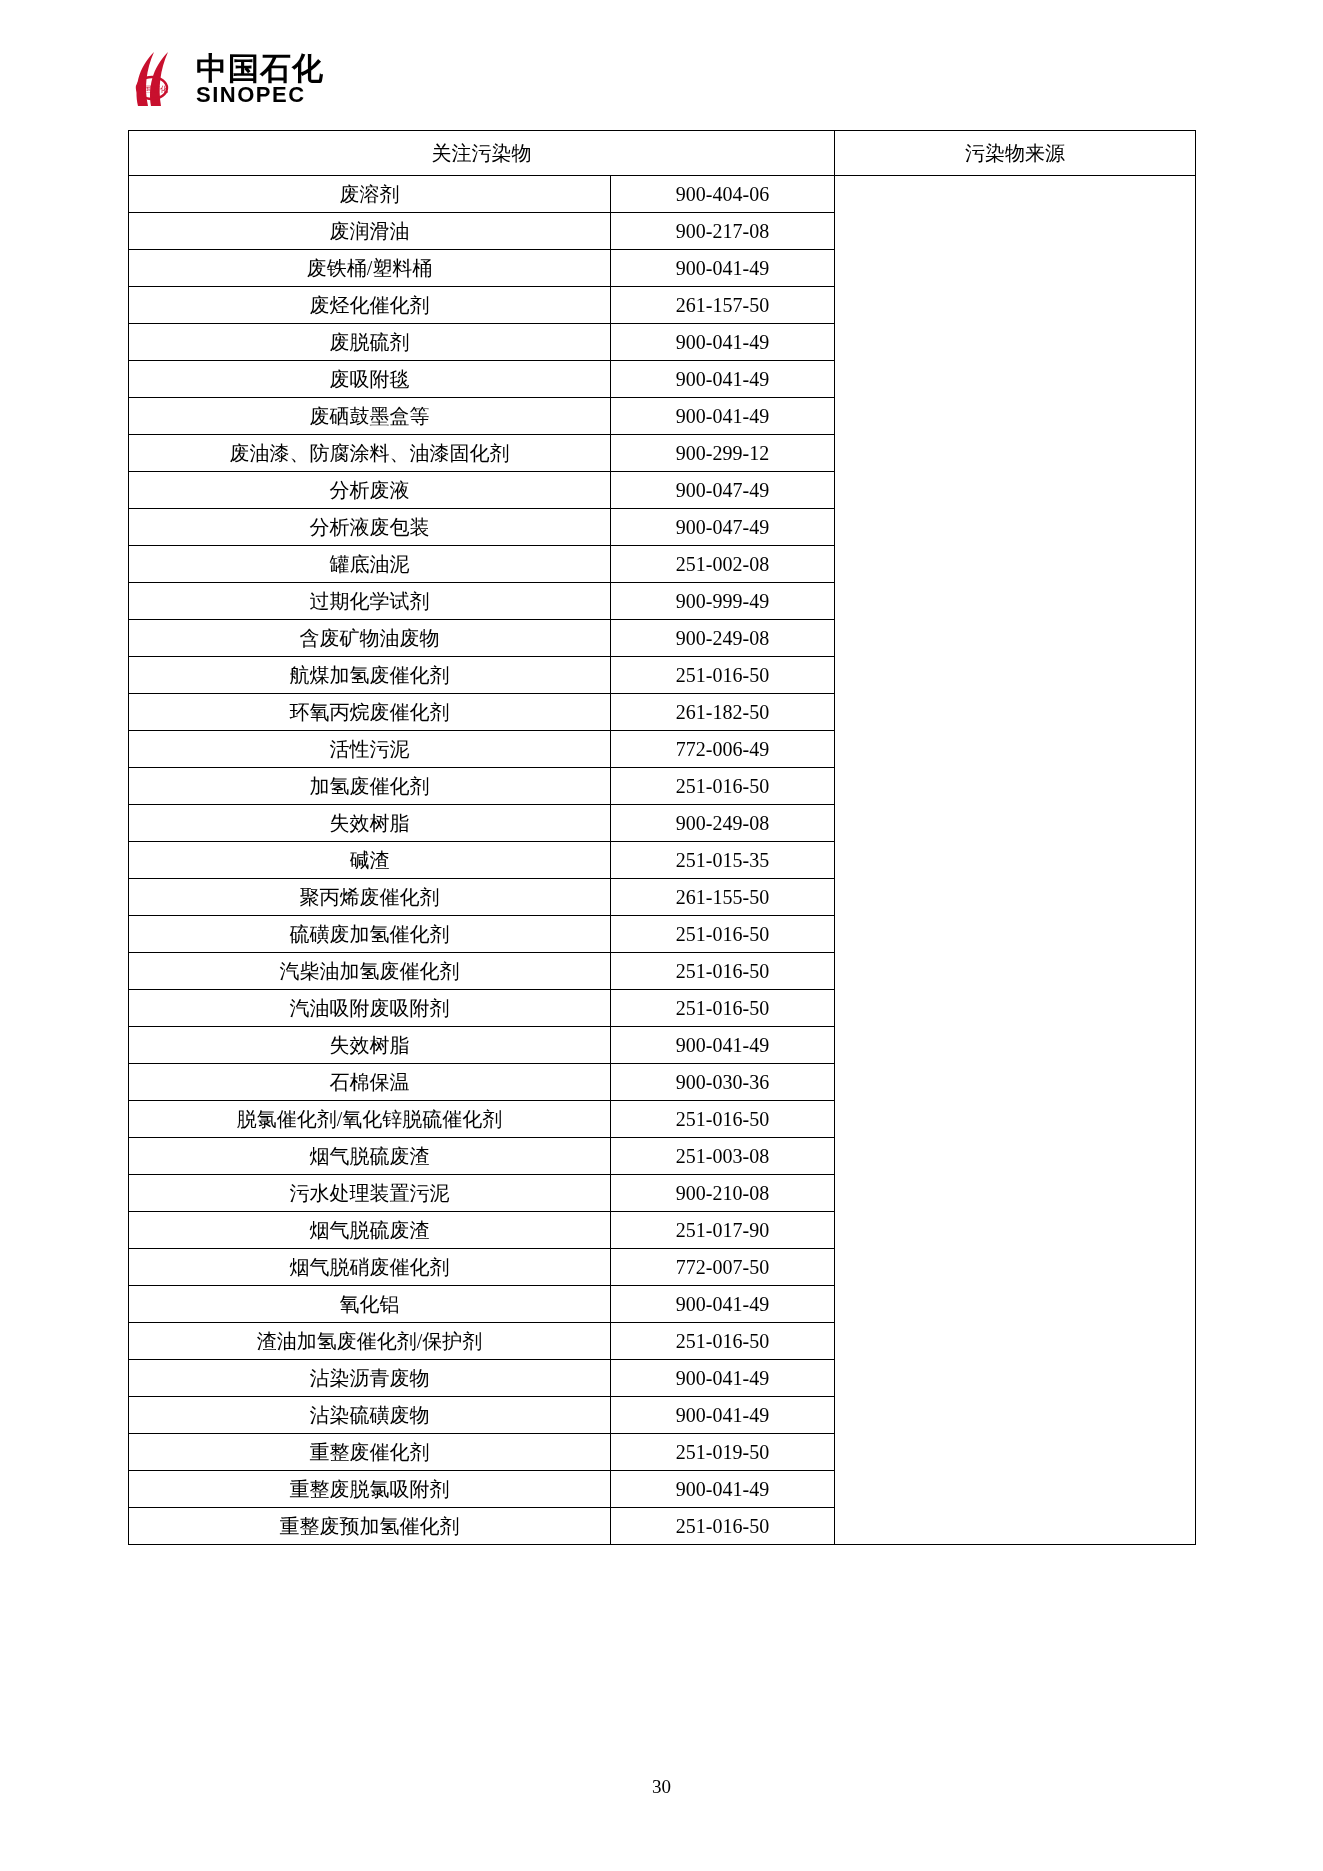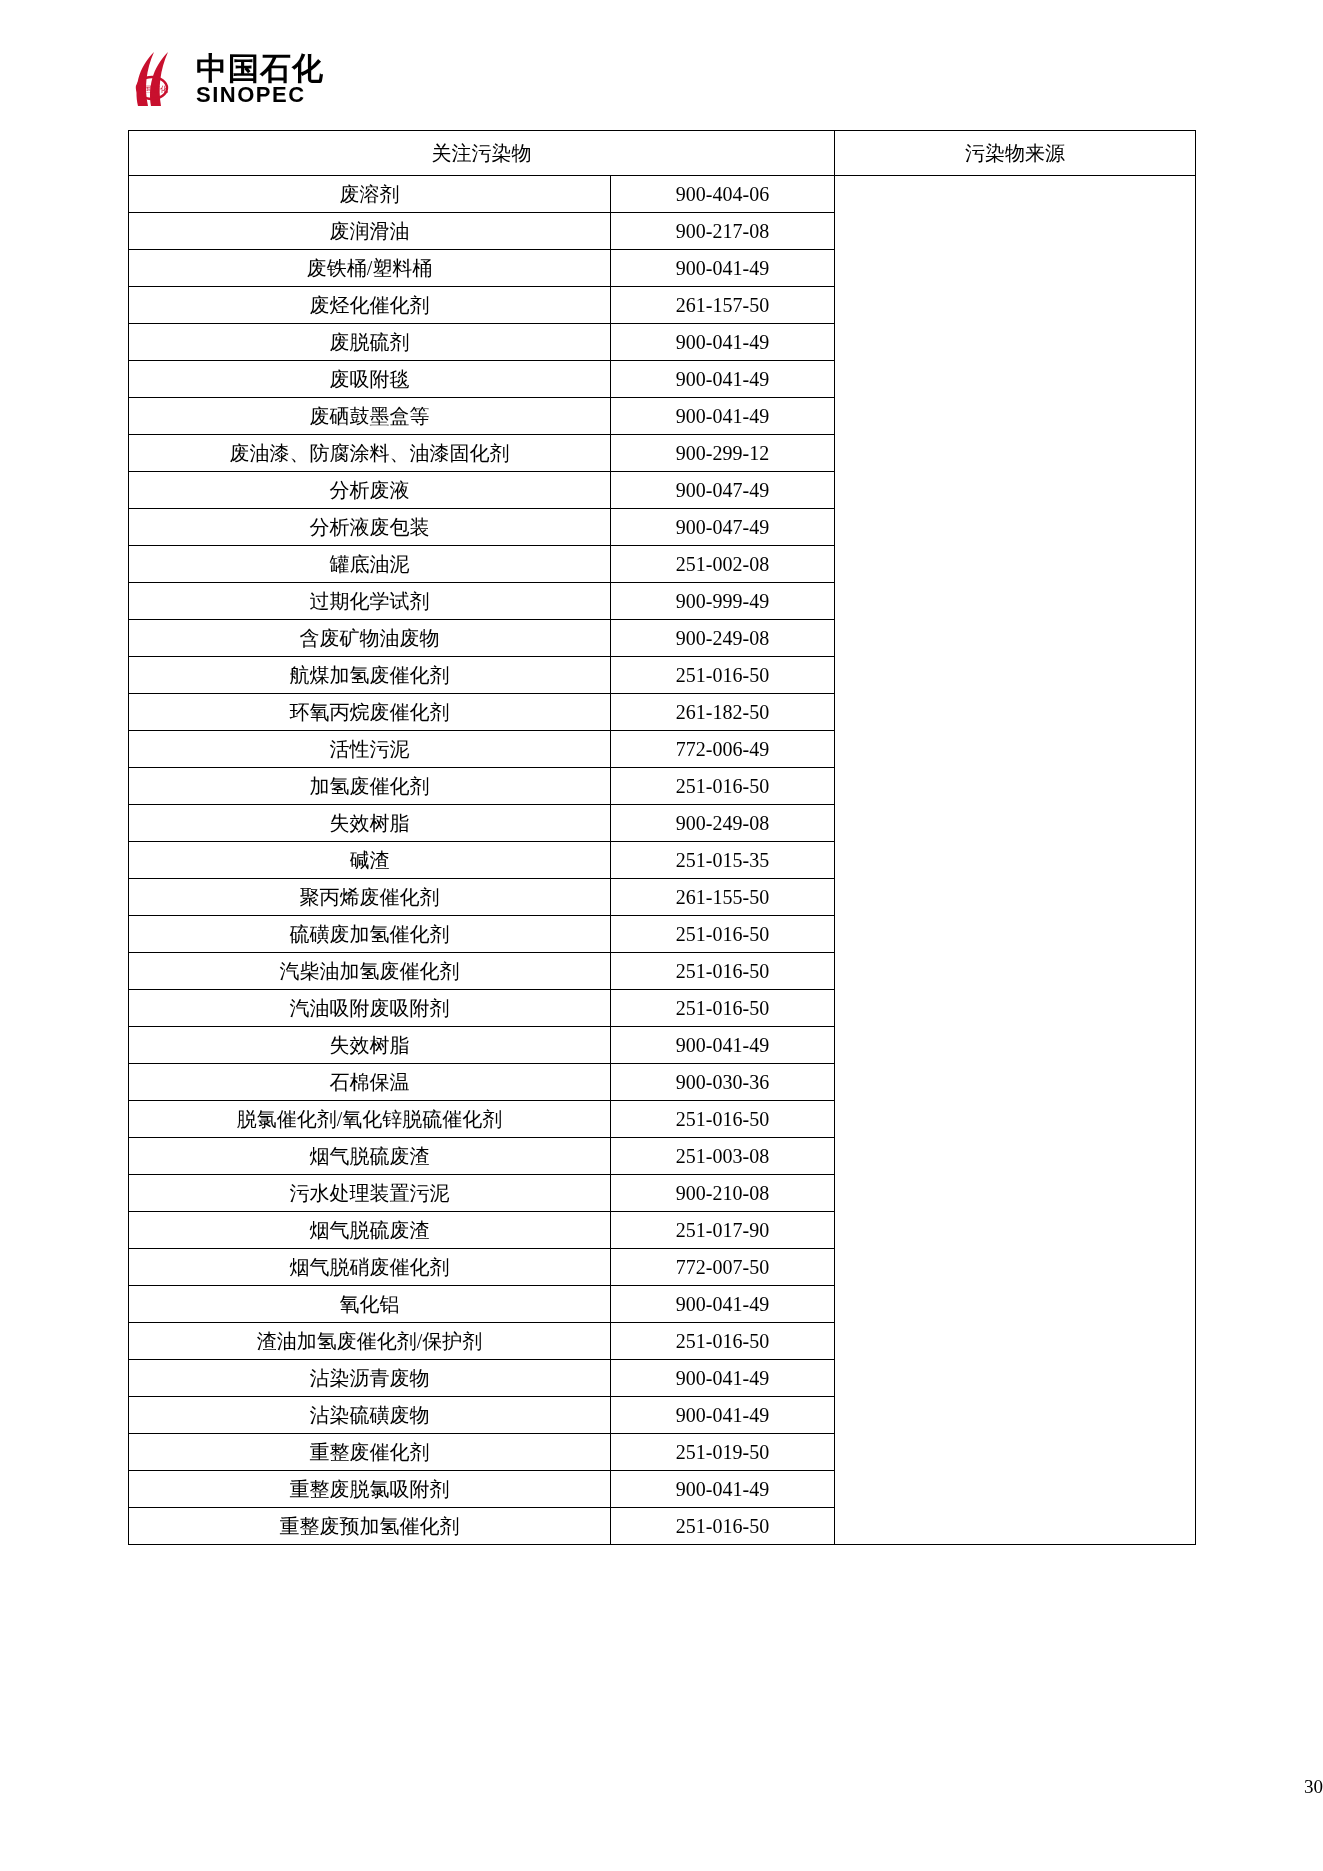--- a/index.html
+++ b/index.html
@@ -109,21 +109,21 @@
   .src-cell {
     border: 1px solid #000;
   }
 
   
   .page-number {
     position: absolute;
     bottom: 73px;
     left: 0;
     width: 100%;
-    text-align: right;
+    text-align: center;
     font-size: 19px;
     font-family: "Liberation Serif", "DejaVu Serif", serif;
   }
 </style>
 </head>
 <body>
 
 <div class="page">
 
   <div class="header">

